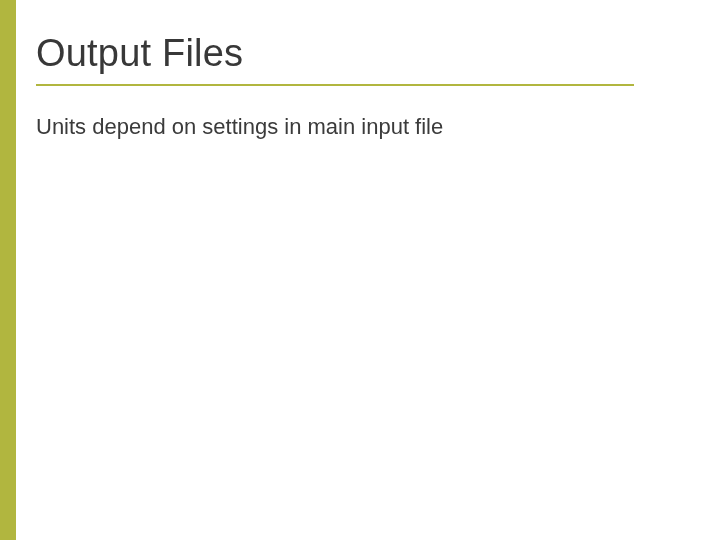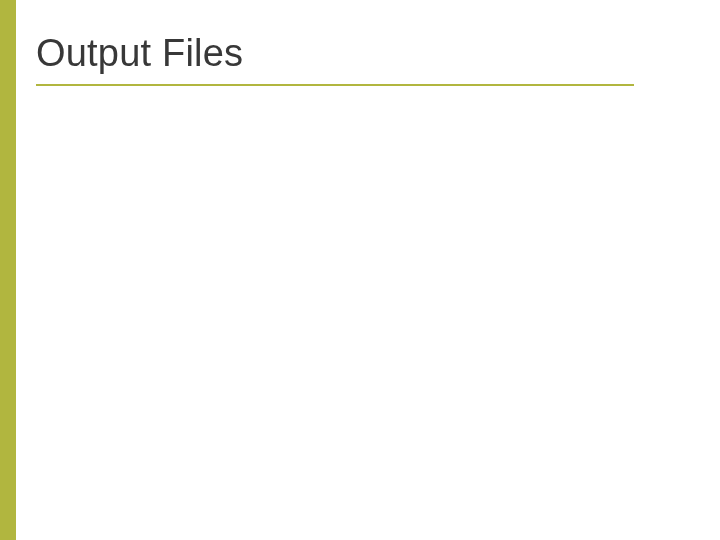--- a/index.html
+++ b/index.html
@@ -66,14 +66,18 @@
 
 <div class="slide">
   <div class="accent-bar"></div>
 
   <div class="title-area">
     <div class="title">Output Files</div>
     <div class="rule"></div>
   </div>
 
   <div class="body-area">
+    <div class="bullet">
+
+      <span class="text">Units depend on settings in main input file</span>
+    </div>
   </div>
 </div>
 
 </body></html>

